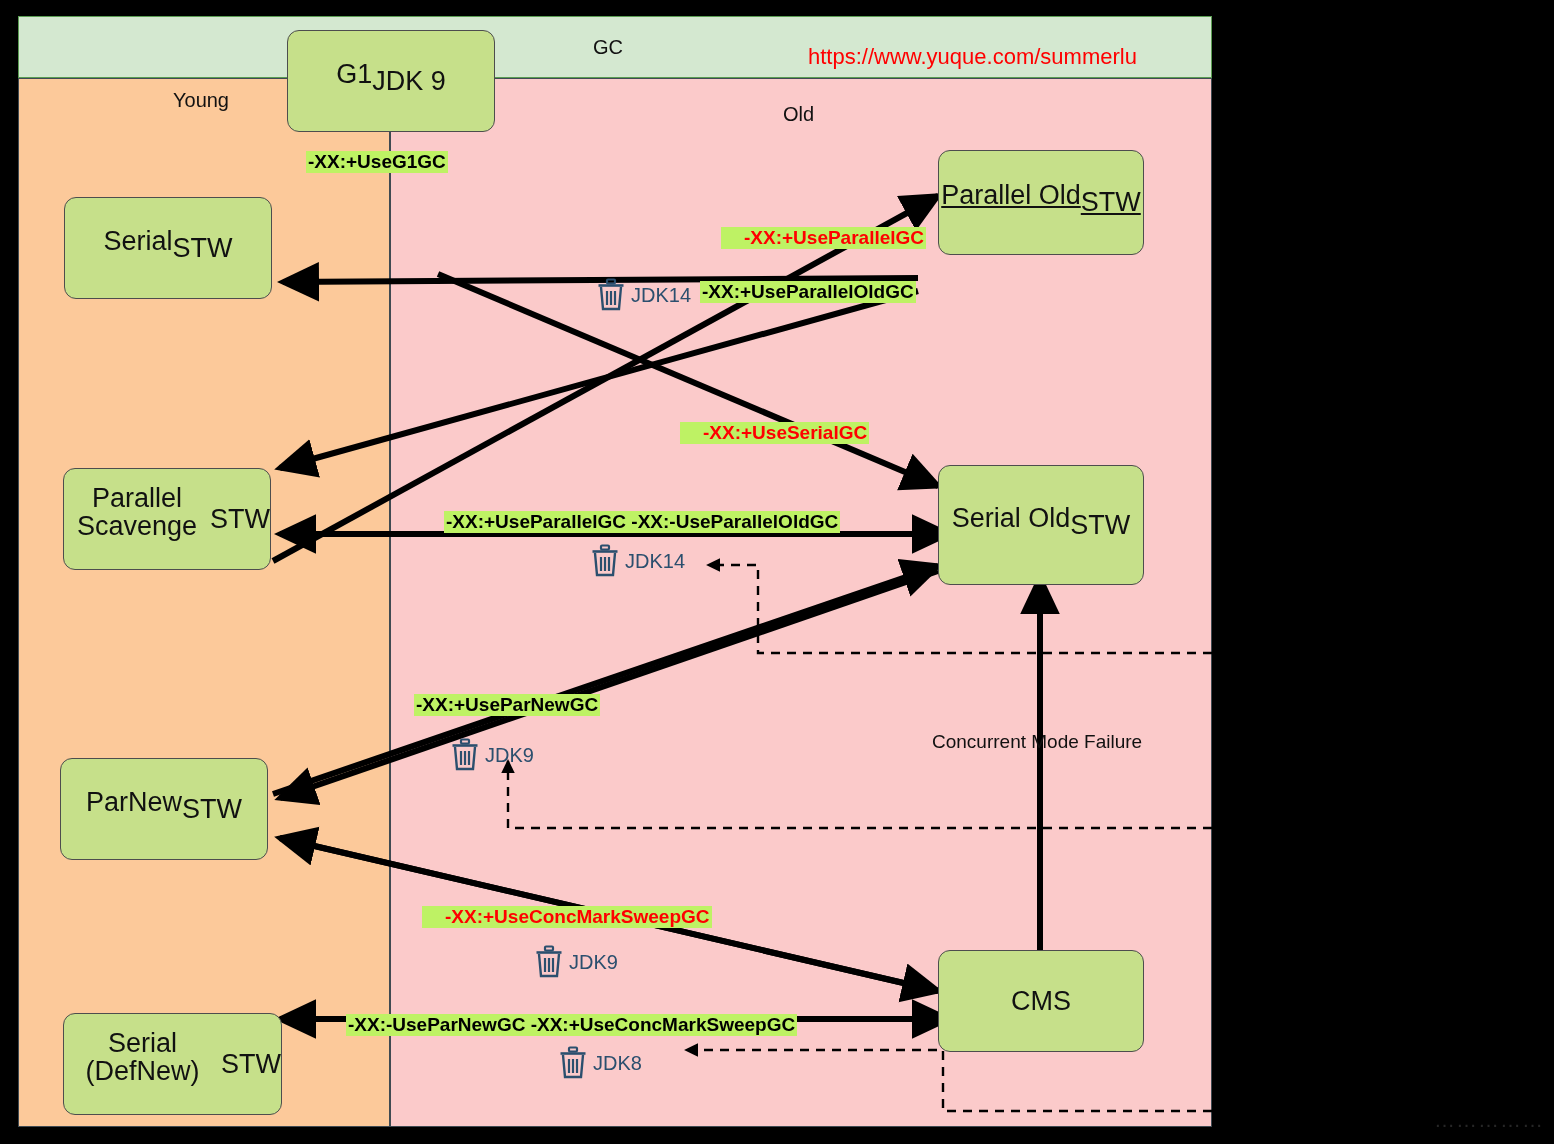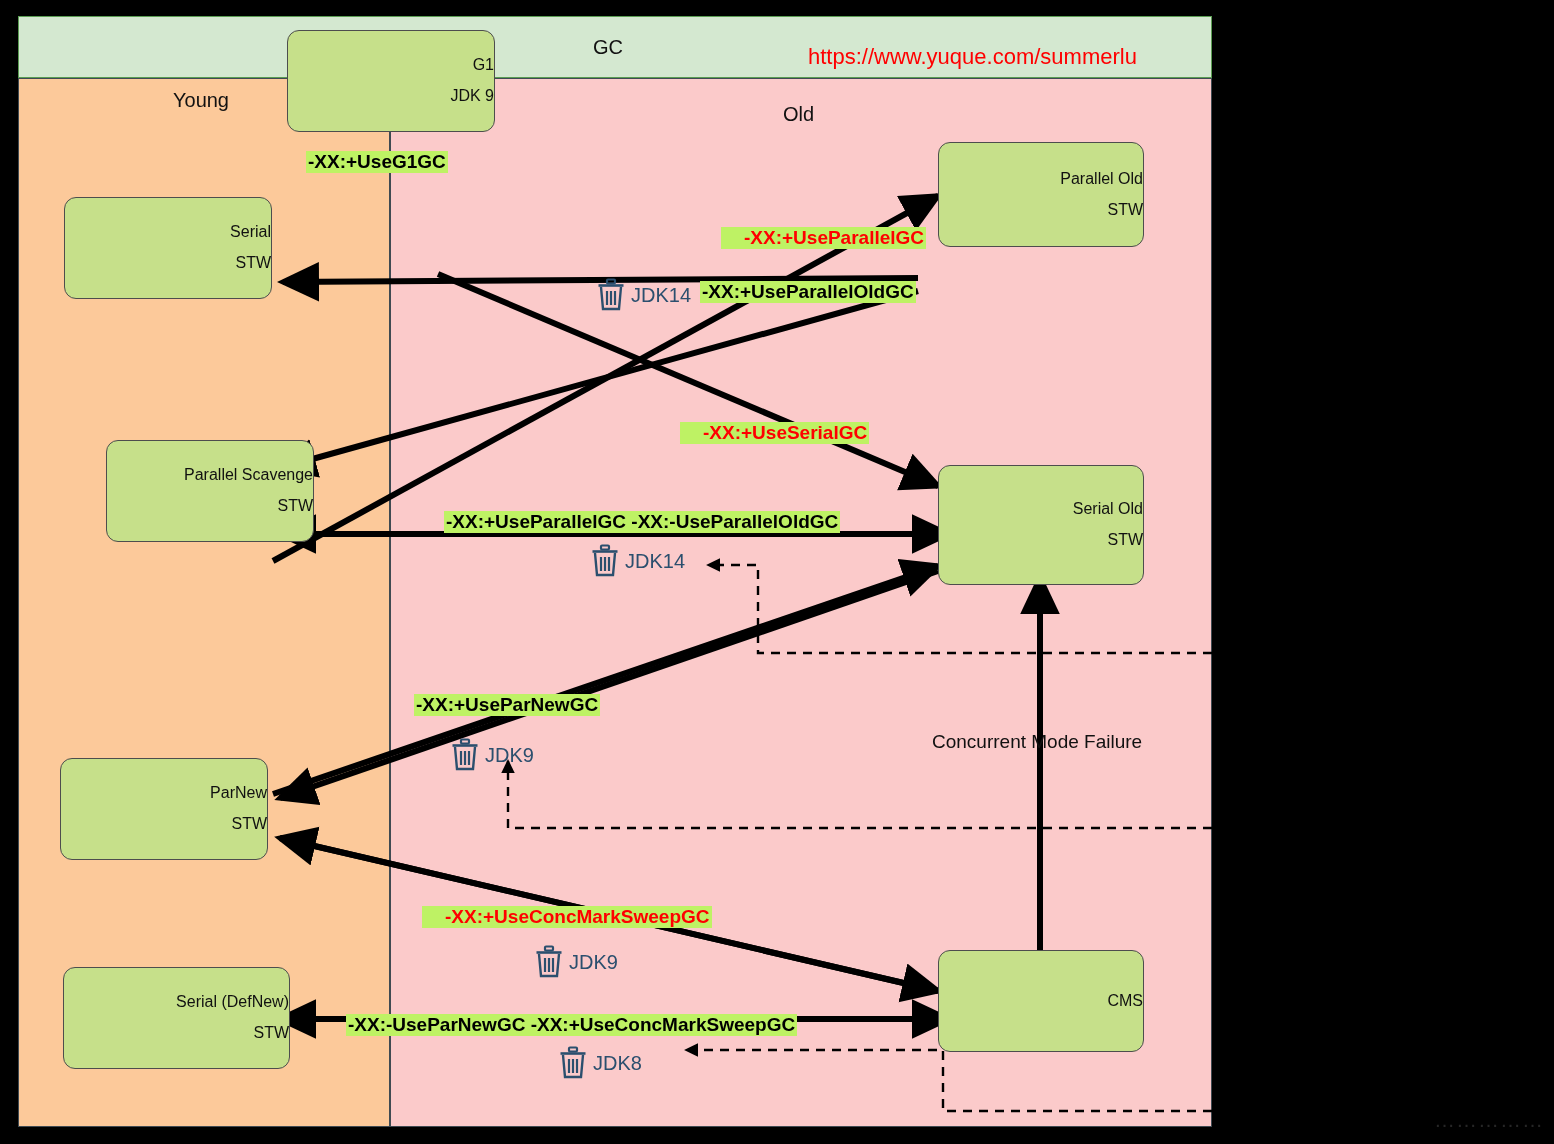--- a/index.html
+++ b/index.html
@@ -8,22 +8,22 @@
   #canvas{position:absolute;left:18px;top:16px;width:1194px;height:1111px;}
 
   .panel-gc{position:absolute;left:0;top:0;width:1194px;height:62px;background:#d4e8d0;border:1px solid #5a9c52;box-sizing:border-box;}
   .panel-young{position:absolute;left:0;top:62px;width:372px;height:1049px;background:#fcc99a;border:1px solid #3f4a52;box-sizing:border-box;}
   .panel-old{position:absolute;left:372px;top:62px;width:822px;height:1049px;background:#fbcaca;border:1px solid #3f4a52;box-sizing:border-box;}
 
   .zonelabel{position:absolute;font-size:20px;color:#111;white-space:nowrap;}
   .urllabel{position:absolute;font-size:22px;color:#ff0000;white-space:nowrap;}
 
   .node{position:absolute;background:#c6e08a;border:1.5px solid #4d4d4d;border-radius:12px;
-        display:flex;flex-direction:column;align-items:flex-end;justify-content:center;
-        font-size:16px;color:#111;text-align:center;line-height:1.05;z-index:30;}
+        display:flex;flex-direction:row;align-items:center;justify-content:center;
+        font-size:27px;color:#111;text-align:center;line-height:1.05;z-index:30;}
   .node .l1{margin-bottom:14px;}
   .node .l2{}
   .node.single{justify-content:center;}
   .node.single .l1{margin-bottom:0;}
 
   svg.edges{position:absolute;left:0;top:0;width:1194px;height:1111px;overflow:visible;z-index:10;pointer-events:none;}
 
   .edgelabel{position:absolute;background:#bef264;padding:0 2px;white-space:nowrap;
              font-size:19px;font-weight:bold;color:#000;z-index:40;line-height:1.15;}
   .edgelabel.red{color:#ff0000;padding-left:23px;}
@@ -94,36 +94,36 @@
     <div class="node" style="left:269px;top:14px;width:206px;height:100px;">
       <span class="l1">G1</span>
       <span class="l2">JDK 9</span>
     </div>
 
     <div class="node" style="left:46px;top:181px;width:206px;height:100px;">
       <span class="l1">Serial</span>
       <span class="l2">STW</span>
     </div>
 
-    <div class="node" style="left:45px;top:424px;width:206px;height:100px;margin-left:43px;">
+    <div class="node" style="left:45px;top:452px;width:206px;height:100px;">
       <span class="l1">Parallel Scavenge</span>
       <span class="l2">STW</span>
     </div>
 
     <div class="node" style="left:42px;top:742px;width:206px;height:100px;">
       <span class="l1">ParNew</span>
       <span class="l2">STW</span>
     </div>
 
-    <div class="node" style="left:45px;top:951px;width:217px;height:100px;padding-left:8px;">
+    <div class="node" style="left:45px;top:997px;width:217px;height:100px;">
       <span class="l1">Serial (DefNew)</span>
       <span class="l2">STW</span>
     </div>
 
-    <div class="node" style="left:920px;top:126px;width:204px;height:103px;">
+    <div class="node" style="left:920px;top:134px;width:204px;height:103px;text-decoration:underline;">
       <span class="l1">Parallel Old</span>
       <span class="l2">STW</span>
     </div>
 
     <div class="node" style="left:920px;top:449px;width:204px;height:118px;">
       <span class="l1">Serial Old</span>
       <span class="l2">STW</span>
     </div>
 
     <div class="node single" style="left:920px;top:934px;width:204px;height:100px;">

